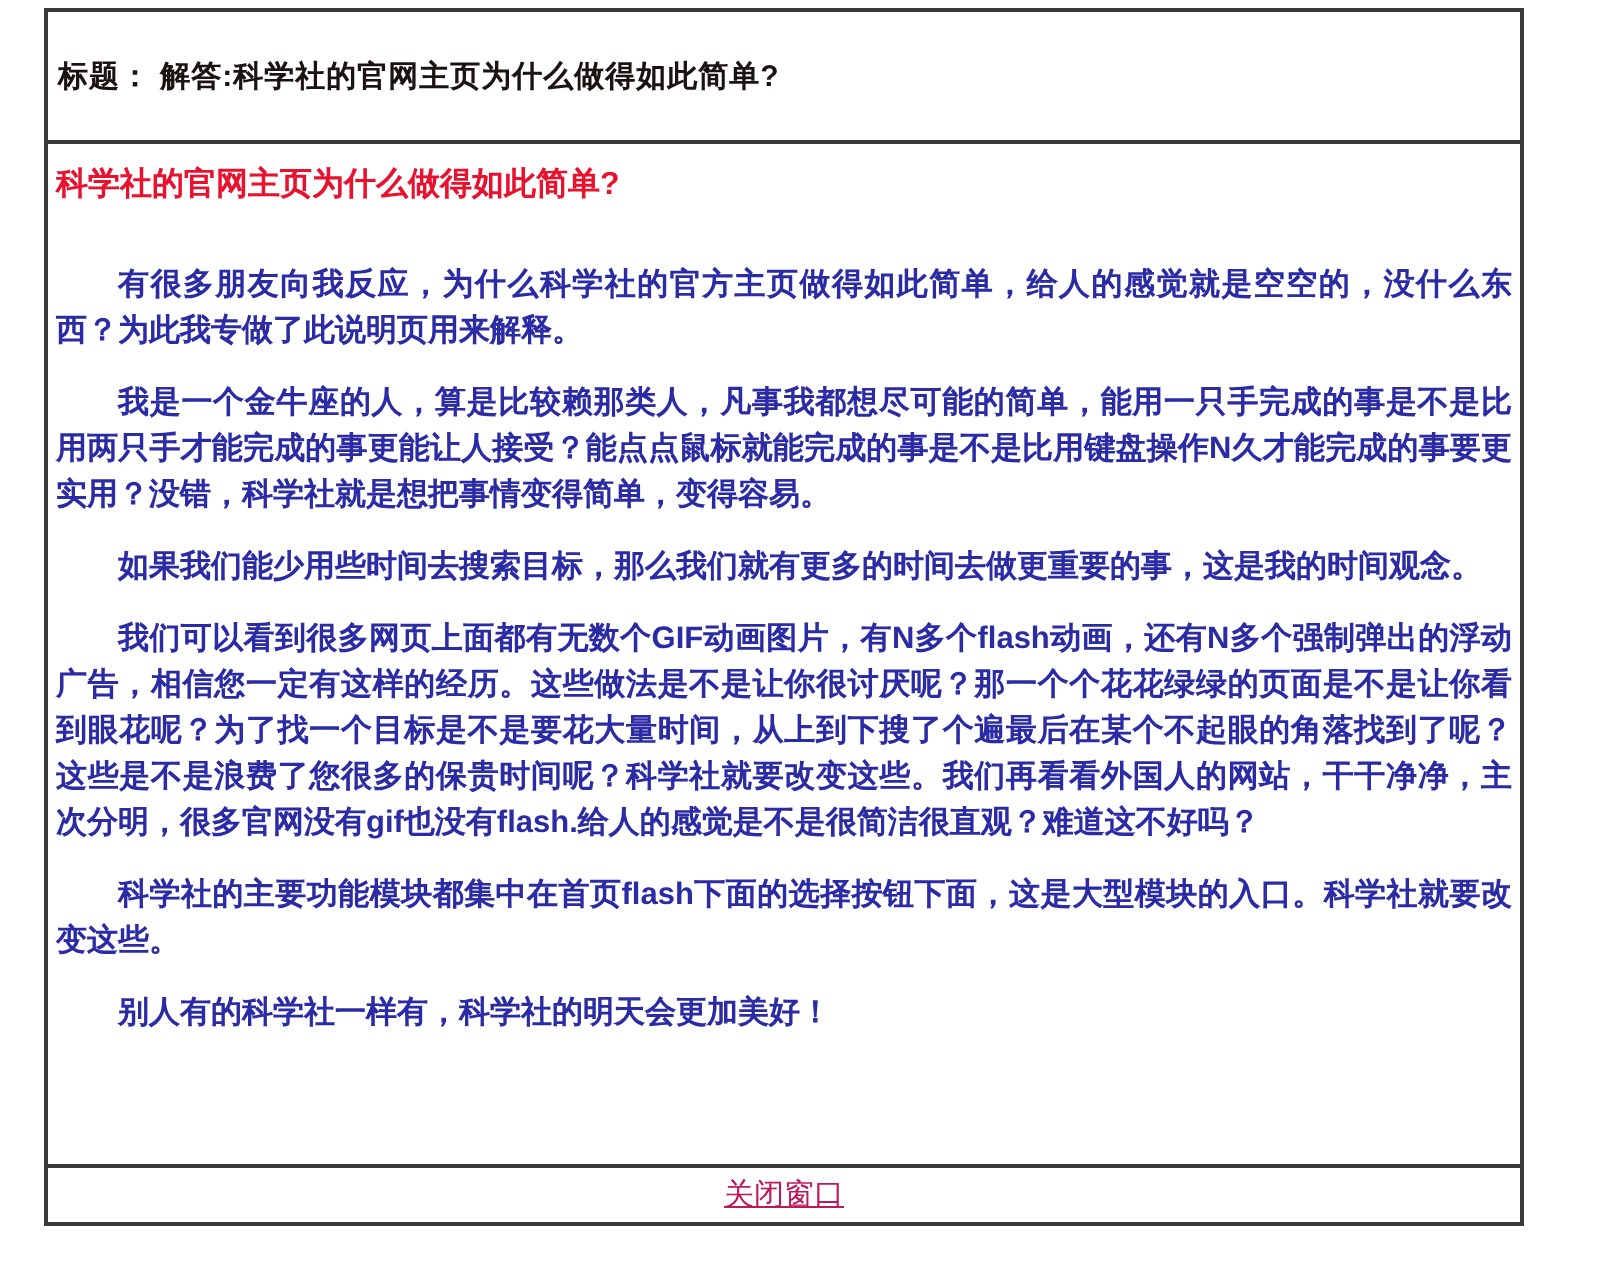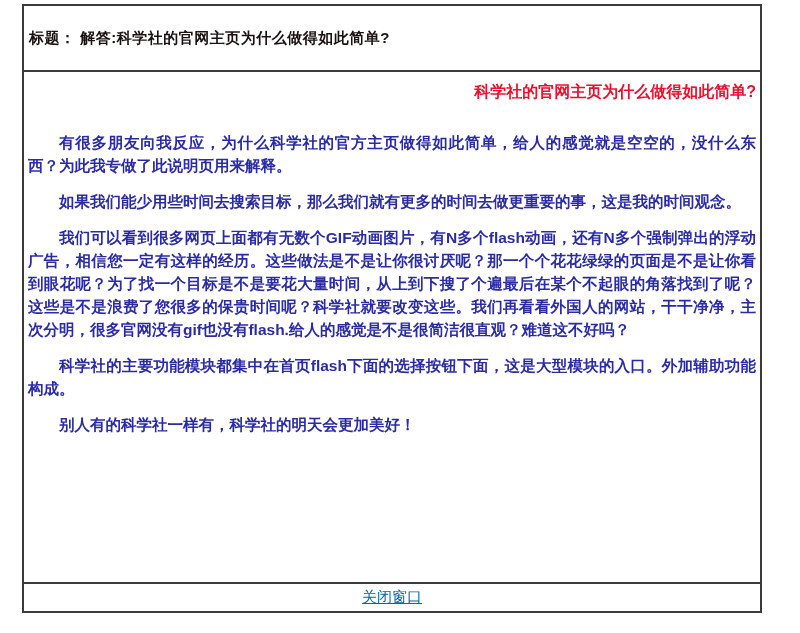--- a/index.html
+++ b/index.html
@@ -33,21 +33,21 @@
     color: #1b1212;
     letter-spacing: 0.5px;
   }
   .content {
     min-height: 510px;
     padding: 4px 4px 0 4px;
     box-sizing: border-box;
   }
   .heading {
     margin: 6px 0 28px 0;
-    text-align: right;
+    text-align: left;
     font-size: 16px;
     font-weight: bold;
     color: #e8112e;
   }
   .content p {
     margin: 0 0 13px 0;
     font-size: 15.5px;
     line-height: 23px;
     color: #2b2ba6;
     text-indent: 2em;
@@ -56,46 +56,47 @@
   }
   .footer {
     height: 27px;
     border-top: 2px solid #3b3b3b;
     display: flex;
     align-items: center;
     justify-content: center;
   }
   .close-link {
     font-size: 15px;
-    color: #0369a1;
+    color: #be185d;
     cursor: pointer;
   }
 </style>
 </head>
 <body>
 
 <div class="page">
   <div class="window">
 
     <div class="title-bar">
       <span>标题： 解答:科学社的官网主页为什么做得如此简单?</span>
     </div>
 
     <div class="content">
       <div class="heading">科学社的官网主页为什么做得如此简单?</div>
 
       <p>有很多朋友向我反应，为什么科学社的官方主页做得如此简单，给人的感觉就是空空的，没什么东西？为此我专做了此说明页用来解释。</p>
 
+      <p>我是一个金牛座的人，算是比较赖那类人，凡事我都想尽可能的简单，能用一只手完成的事是不是比用两只手才能完成的事更能让人接受？能点点鼠标就能完成的事是不是比用键盘操作N久才能完成的事要更实用？没错，科学社就是想把事情变得简单，变得容易。</p>
 
       <p>如果我们能少用些时间去搜索目标，那么我们就有更多的时间去做更重要的事，这是我的时间观念。</p>
 
       <p>我们可以看到很多网页上面都有无数个GIF动画图片，有N多个flash动画，还有N多个强制弹出的浮动广告，相信您一定有这样的经历。这些做法是不是让你很讨厌呢？那一个个花花绿绿的页面是不是让你看到眼花呢？为了找一个目标是不是要花大量时间，从上到下搜了个遍最后在某个不起眼的角落找到了呢？这些是不是浪费了您很多的保贵时间呢？科学社就要改变这些。我们再看看外国人的网站，干干净净，主次分明，很多官网没有gif也没有flash.给人的感觉是不是很简洁很直观？难道这不好吗？</p>
 
 
-      <p>科学社的主要功能模块都集中在首页flash下面的选择按钮下面，这是大型模块的入口。外加辅助功能构成。</p>
+      <p>科学社的主要功能模块都集中在首页flash下面的选择按钮下面，这是大型模块的入口。科学社就要改变这些。</p>
 
       <p>别人有的科学社一样有，科学社的明天会更加美好！</p>
     </div>
 
     <div class="footer">
       <a href="#" class="close-link">关闭窗口</a>
     </div>
 
   </div>
 </div>

